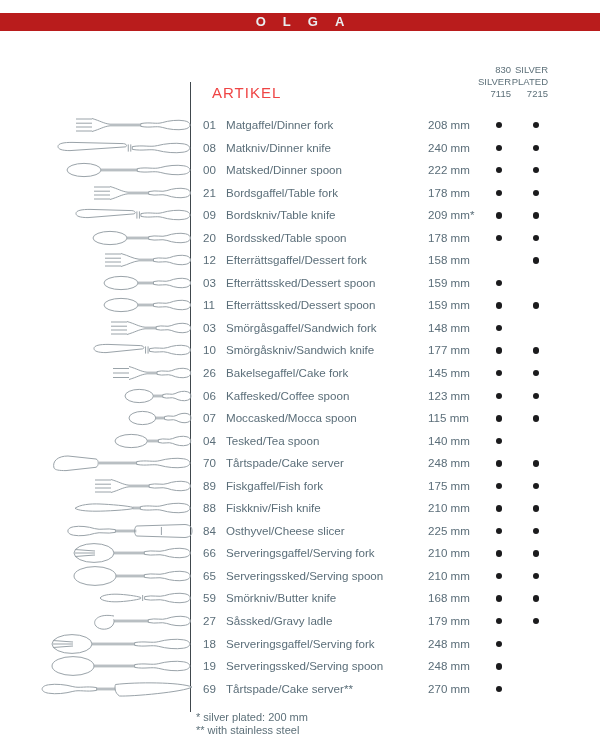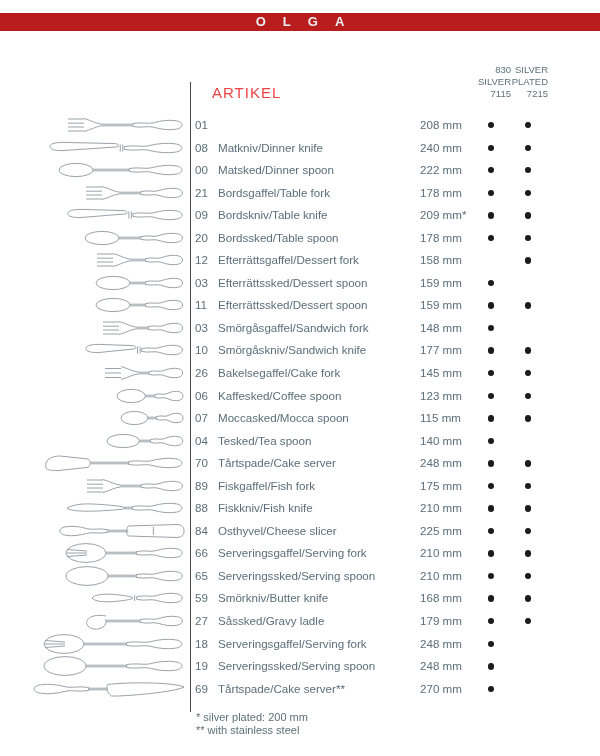--- a/index.html
+++ b/index.html
@@ -11,21 +11,21 @@
   .band .brand{font-size:13px;font-weight:bold;letter-spacing:17px;color:#e9eef0;
         text-indent:17px;line-height:18px;}
   
   .artikel{position:absolute;left:212px;top:84px;font-size:15px;letter-spacing:1px;color:#ef4444;}
   .vline{position:absolute;left:190px;top:82px;width:1.4px;height:630px;background:#40484d;}
   .colhead{position:absolute;top:64px;width:40px;text-align:right;font-size:9.5px;
         line-height:12px;color:#5d7079;white-space:pre;}
   .colhead.c1{left:471px;}
   .colhead.c2{left:508px;}
   
-  .rows{position:absolute;left:0;top:114px;width:588px;text-align:right;}
+  .rows{position:absolute;left:8px;top:114px;width:588px;text-align:right;}
   .row{position:relative;width:600px;height:22.55px;}
   .ill{position:absolute;right:414px;top:0;height:22px;display:flex;align-items:center;}
   .num{position:absolute;left:195px;top:0;line-height:22.55px;font-size:11.6px;}
   .nm {position:absolute;left:218px;top:0;line-height:22.55px;font-size:11.6px;white-space:nowrap;}
   .sz {position:absolute;left:420px;top:0;line-height:22.55px;font-size:11.6px;white-space:nowrap;}
   .dot{position:absolute;top:8px;width:6.4px;height:6.4px;border-radius:50%;background:#1b1b1d;}
   .dot.d1{left:488px;}
   .dot.d2{left:525px;}
   
   .foot{position:absolute;left:196px;font-size:11px;line-height:13px;color:#5d7079;white-space:nowrap;}
@@ -56,20 +56,21 @@
             <path d="M3,5 L19,5" fill="none" stroke="#9aa3a9" stroke-width="1"></path>
             <path d="M3,9.2 L19,9.2" fill="none" stroke="#9aa3a9" stroke-width="1"></path>
             <path d="M3,13 L19,13" fill="none" stroke="#9aa3a9" stroke-width="1"></path>
             <path d="M3,17 L19,17" fill="none" stroke="#9aa3a9" stroke-width="1"></path>
             <path d="M19,4.5 C27,6.8 31,9.6 37,10.2 M19,17.5 C27,15.2 31,12.4 37,11.8" fill="none" stroke="#9aa3a9" stroke-width="1"></path>
             <path d="M37,10.2 L67.76,10.2 M37,11.8 L67.76,11.8" fill="none" stroke="#9aa3a9" stroke-width="1"></path>
             <path d="M67.76,9.6 C76.98320000000001,7.8 83.132,10.4 89.2808,8.6 C95.94200000000001,6.6 104.6528,5.6 111.314,6.8 C119,8 119,14 111.314,15.2 C104.6528,16.4 95.94200000000001,15.4 89.2808,13.4 C83.132,11.6 76.98320000000001,14.2 67.76,12.4 Z" fill="none" stroke="#9aa3a9" stroke-width="1"></path>
           </svg>
         </div>
       <span class="num">01</span>
+      <span class="nm">Matgaffel/Dinner fork</span>
       <span class="sz">208 mm</span>
       <span class="dot d1" style="background: rgb(27, 27, 29);"></span>
       <span class="dot d2" style="background: rgb(27, 27, 29);"></span>
     </div>
 
     <div class="row">
       <div class="ill">
           <svg width="139" height="22" viewBox="0 0 139 22" xmlns="http://www.w3.org/2000/svg">
             <path d="M3,9.5 C3,6.3 9,5.4 17,5.4 L68.28,6.6 C72.28,7 72.28,9.4 70.28,9.9 L15,13.6 C7,13.6 3,12.2 3,9.5 Z" fill="none" stroke="#9aa3a9" stroke-width="1"></path>
             <path d="M73.28,7.4 L73.28,14.6 M75.78,7.4 L75.78,14.6" fill="none" stroke="#9aa3a9" stroke-width="1"></path>

